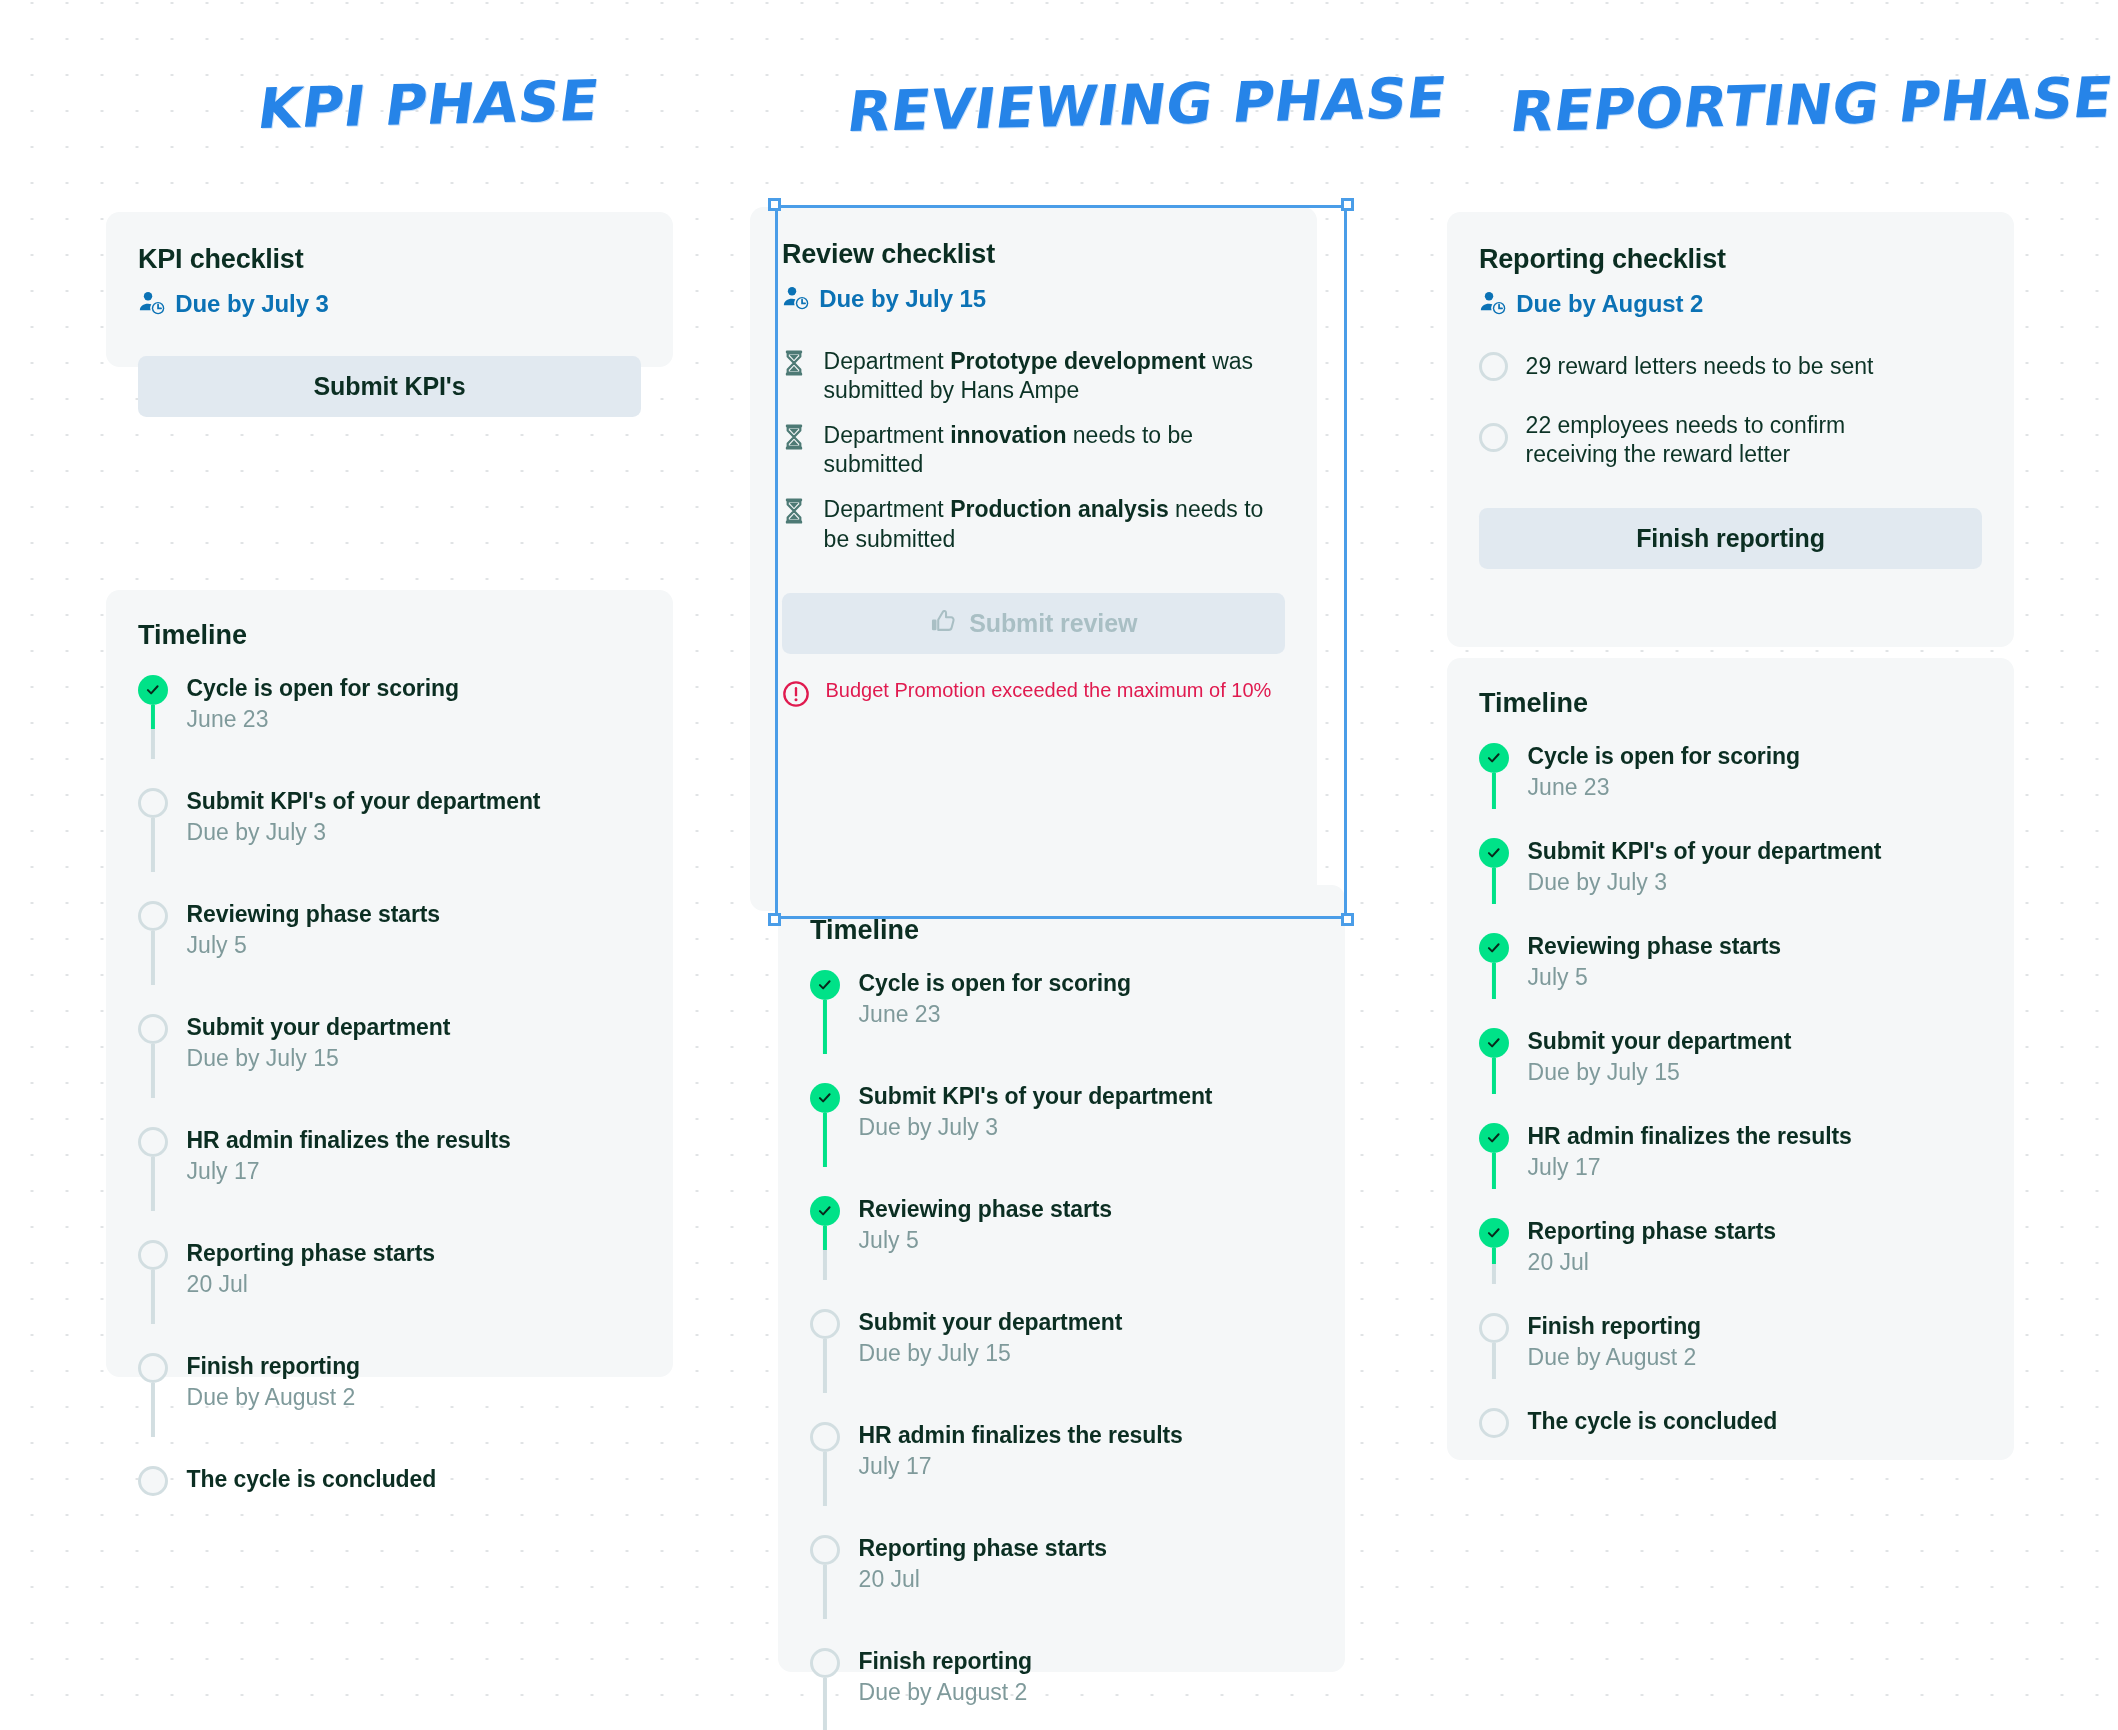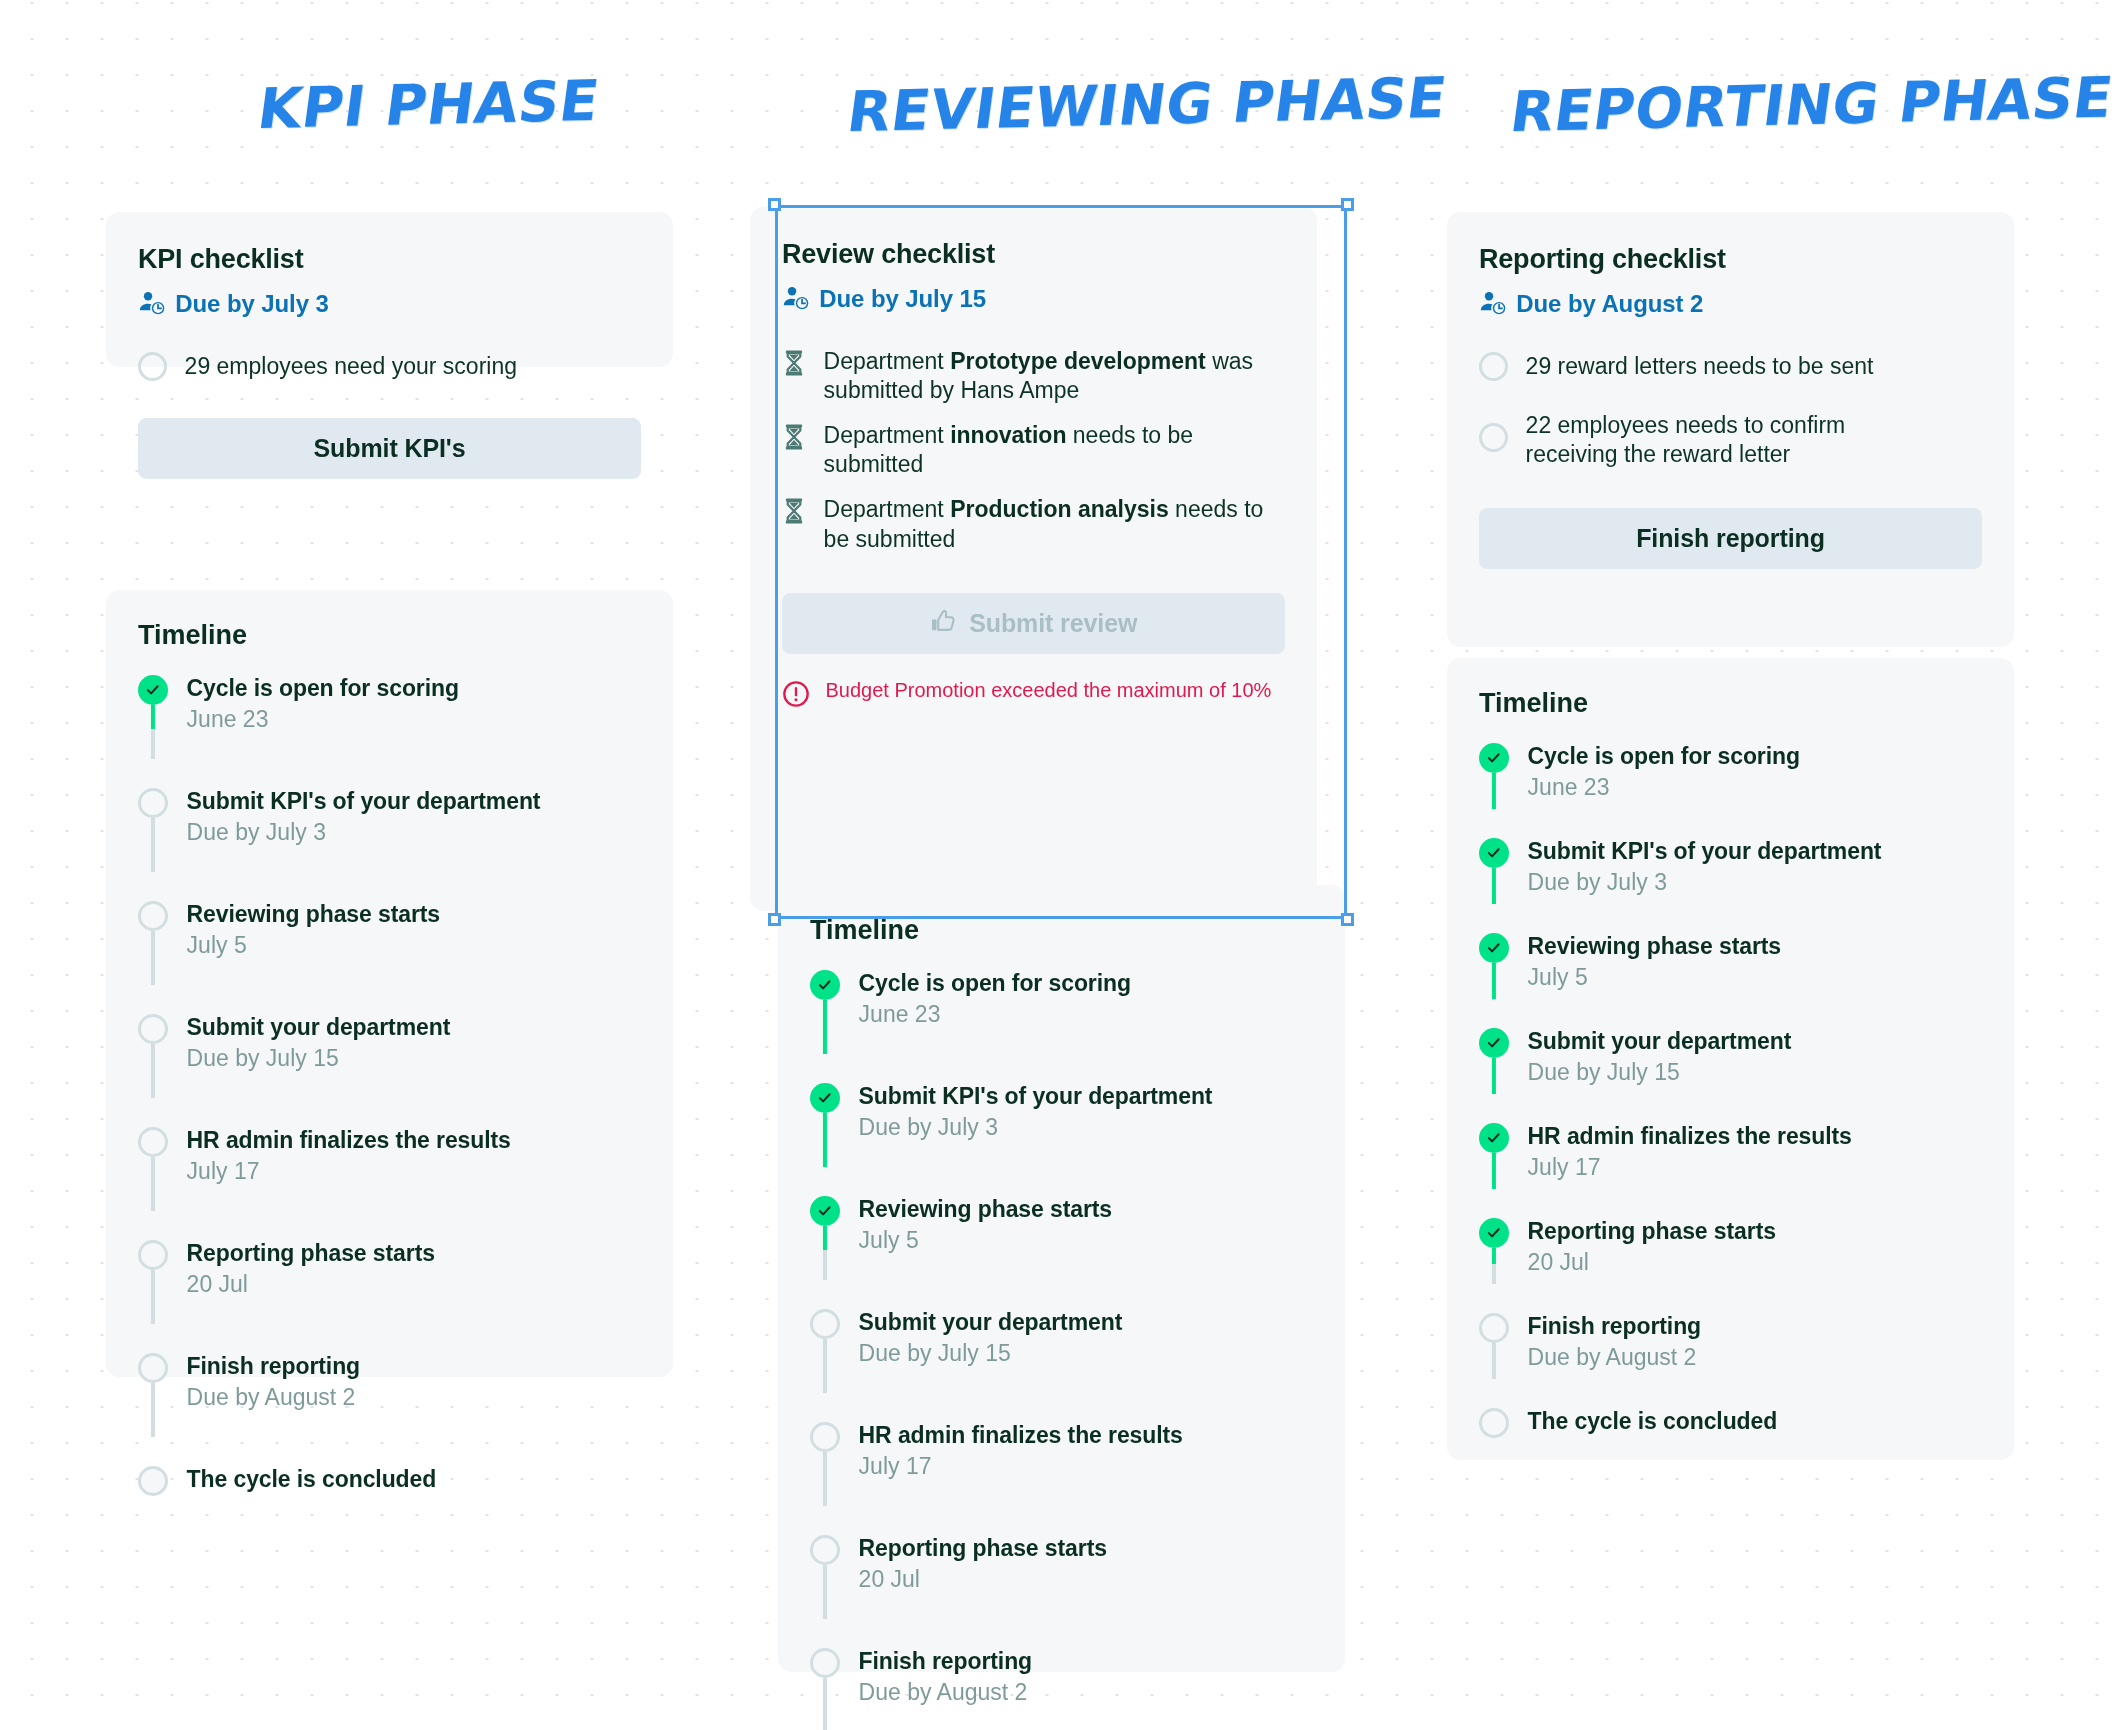--- a/index.html
+++ b/index.html
@@ -220,24 +220,20 @@
         <svg width="28" height="28" viewBox="0 0 24 24">
           <circle cx="8.6" cy="6.2" r="3.6" fill="#0b72b5"></circle>
           <path d="M1.6 18.2c0-3.5 3.1-5.6 7-5.6 1.0 0 2.0 .15 2.85 .42A6.2 6.2 0 0 0 10.4 16c0 .8 .15 1.55 .42 2.2H1.6z" fill="#0b72b5"></path>
           <circle cx="17.2" cy="16.4" r="5.3" fill="#0b72b5"></circle>
           <circle cx="17.2" cy="16.4" r="4.1" fill="#f5f7f8"></circle>
           <path d="M17.2 13.3v3.3h2.6" stroke="#0b72b5" stroke-width="1.5" fill="none" stroke-linecap="round"></path>
         </svg>
       </span>
       <span class="due-text">Due by July 3</span>
     </div>
-    <div class="check-row">
-      <div class="circle-empty"></div>
-      <div class="check-label">29 employees need your scoring</div>
-    </div>
     <div class="btn" style="margin-top:37px;">
       <span>Submit KPI's</span>
     </div>
   </div>
 
   <div class="card card-pad" style="left:106px; top:590px; width:567px; height:787px; padding-top:30px;">
     <div class="tl-title">Timeline</div>
     <div class="tl-list">
         <div class="tl-item" style="margin-bottom: 54px;">
           <div class="tl-marker">

